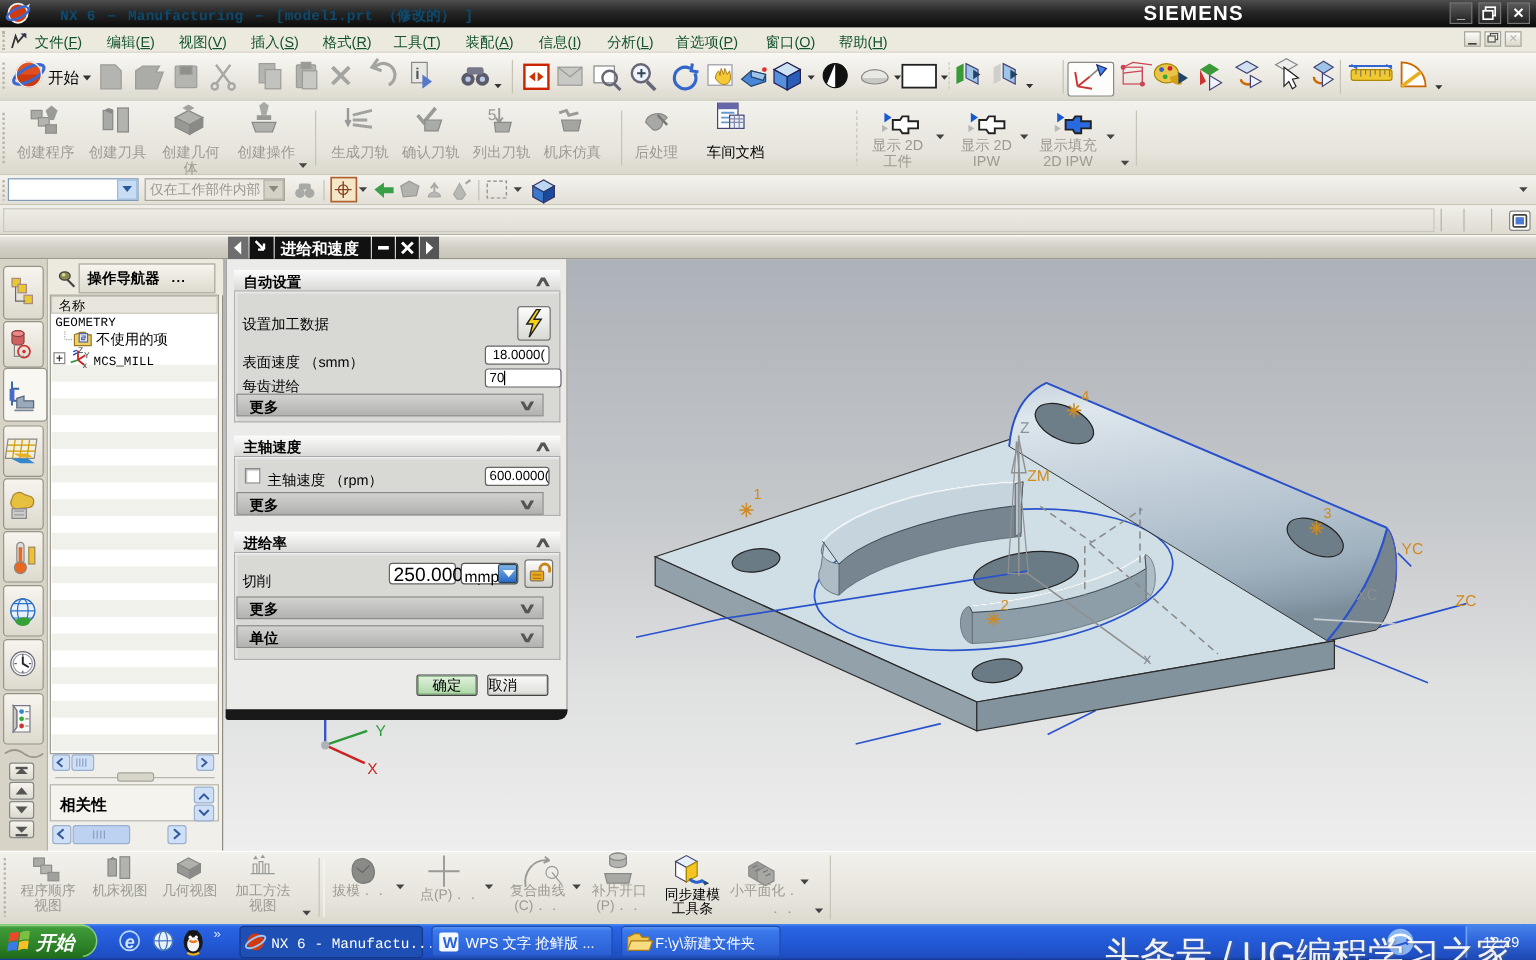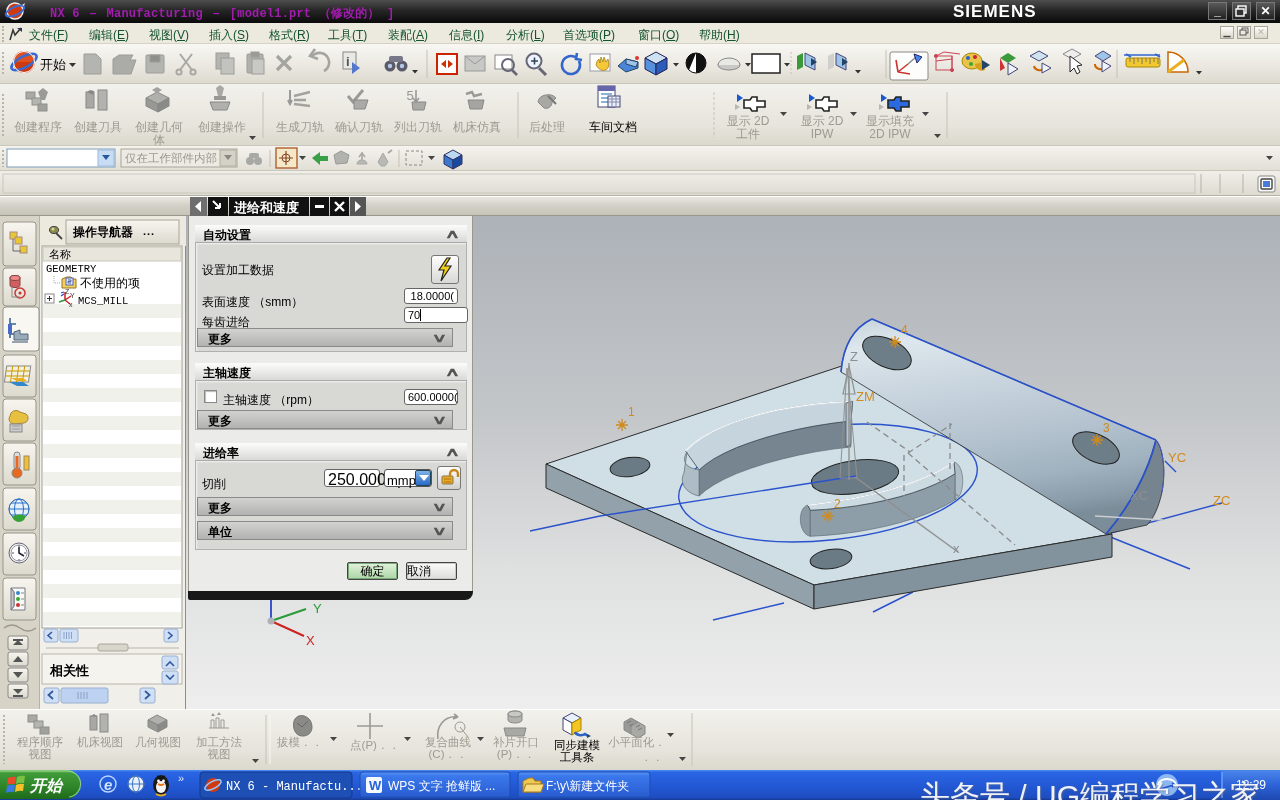--- a/index.html
+++ b/index.html
@@ -3,21 +3,21 @@
 <meta charset="utf-8">
 <style>
 * { margin:0; padding:0; box-sizing:border-box; }
 html,body { width:1280px; height:800px; overflow:hidden; }
 body { font-family:"Liberation Sans", sans-serif; position:relative; background:#ece9dd; }
 .abs { position:absolute; }
 
 
 #titlebar { left:0; top:0; width:1280px; height:23px;
   background:linear-gradient(180deg,#4e4e4e 0%,#262626 45%,#0a0a0a 100%); }
-#titletext { left:50px; top:5px; color:#a21caf; font-weight:bold; font-size:12px; letter-spacing:0.2px; font-family:"Liberation Mono",monospace; }
+#titletext { left:50px; top:5px; color:#0c4a6e; font-weight:bold; font-size:12px; letter-spacing:0.2px; font-family:"Liberation Mono",monospace; }
 #siemens { left:953px; top:2px; color:#fff; font-weight:bold; font-size:17px; letter-spacing:1px; }
 .tbtn { top:2px; width:19px; height:18px; background:linear-gradient(180deg,#5a5a5a,#222); border:1px solid #777; color:#fff; text-align:center; line-height:16px; font-size:12px; font-weight:bold; }
 
 
 #menubar { left:0; top:23px; width:1280px; height:21px; background:#eceadf; border-bottom:1px solid #d6d3c6; }
 .menuitem { position:absolute; top:27px; font-size:12px; color:#14532d; }
 .mdibtn { top:26px; width:14px; height:13px; border:1px solid #a8a59a; background:linear-gradient(180deg,#fdfdfb,#d9d6ca); font-size:9px; text-align:center; line-height:11px; color:#444; }
 
 
 #tb1 { left:0; top:44px; width:1280px; height:40px; background:linear-gradient(180deg,#f8f7f3 0%,#e9e7df 60%,#dddacf 100%); border-bottom:1px solid #c9c6ba; }

